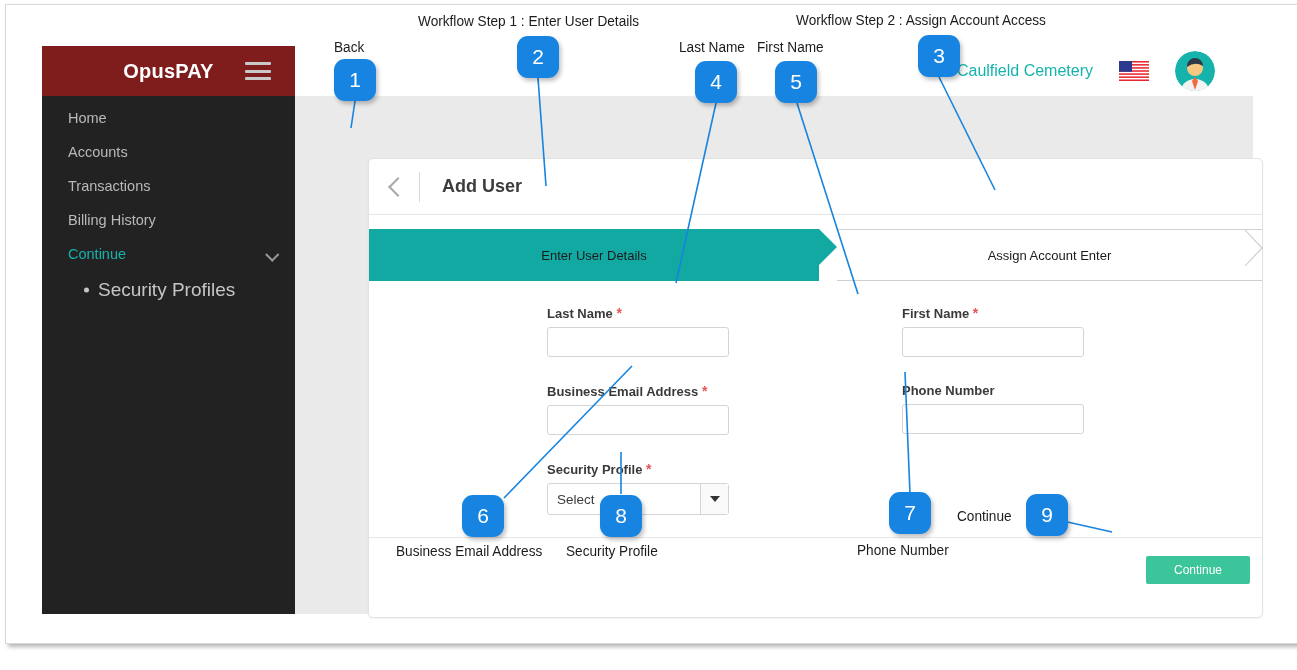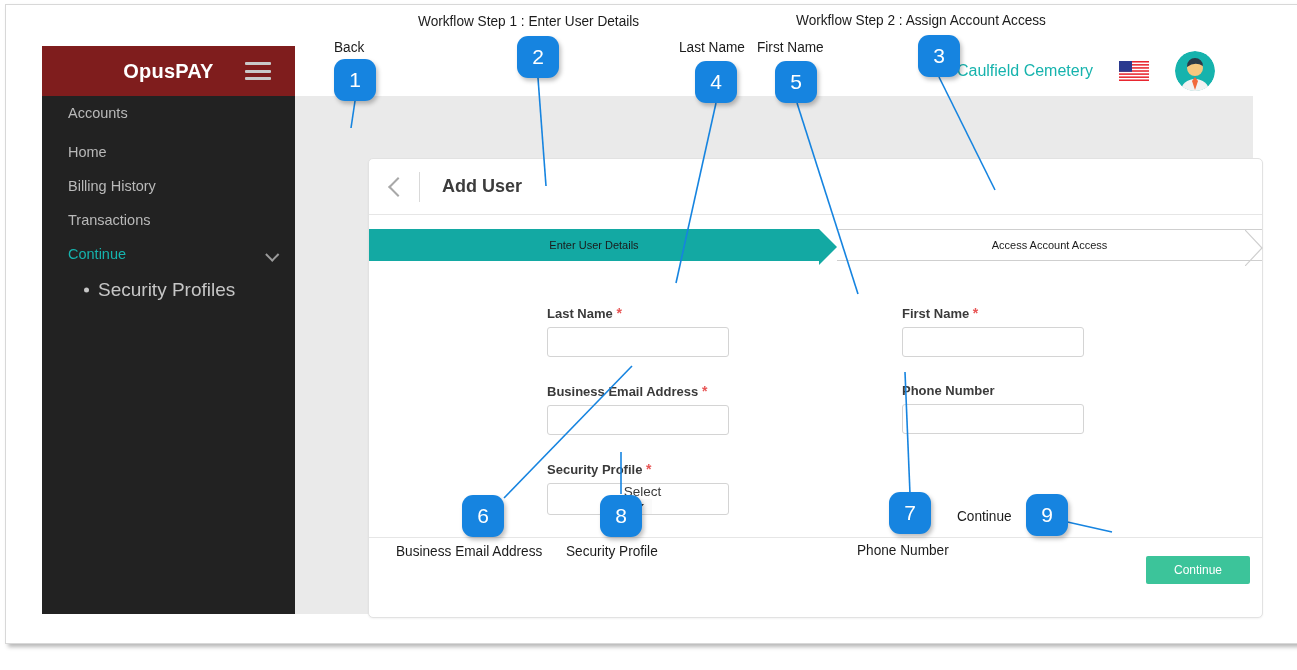--- a/index.html
+++ b/index.html
@@ -141,23 +141,23 @@
     margin-right: 14px;
     cursor: pointer;
   }
   #hdr-divider { width:1px; height: 30px; background:#d9d9d9; margin-right: 22px; }
   #page-title { font-size: 18px; color: #3c3c3c; font-weight: bold; }
 
   
   #stepper { display:flex; margin: 14px 0 0 0; height: 36px; }
   .step {
     position: relative;
-    height: 32px;
+    height: 52px;
     display:flex; align-items:center; justify-content:center;
-    font-size: 11px;
+    font-size: 13px;
   }
   .step.active {
     flex: 0 0 450px;
     background: #13a9a3;
     color: #1b1b1b;
   }
   .step.active:after {
     content: "";
     position: absolute; right: -18px; top: 0;
     border-left: 18px solid #13a9a3;
@@ -213,21 +213,20 @@
     font-family: "Liberation Sans", sans-serif;
     outline: none;
   }
   .selectwrap {
     width: 182px; height: 32px;
     border: 1px solid #d4d4d4;
     border-radius: 3px;
     display:flex; align-items:center;
     background:#fff;
     cursor: pointer;
-    flex-direction: column;
   }
   .selectwrap .sel-text { flex:1; padding-left: 9px; font-size: 13.5px; color:#3a3a3a; }
   .selectwrap .sel-btn {
     width: 28px; height: 100%;
     border-left: 1px solid #d4d4d4;
     display:flex; align-items:center; justify-content:center;
     background: #fafafa;
   }
   .caret {
     width:0;height:0;
@@ -290,31 +289,31 @@
     <nav id="sidebar">
       <div id="brandbar">
         <span id="brand-text">OpusPAY</span>
         <div id="hamburger">
           <span></span>
             <span></span>
             <span></span>
         </div>
       </div>
 
+      <div class="nav-item first">
+        <span>Home</span>
+      </div>
       <div class="nav-item">
         <span>Accounts</span>
       </div>
-      <div class="nav-item first">
-        <span>Home</span>
+      <div class="nav-item">
+        <span>Transactions</span>
       </div>
       <div class="nav-item">
         <span>Billing History</span>
-      </div>
-      <div class="nav-item">
-        <span>Transactions</span>
       </div>
       <div class="nav-item active">
         <span>Continue</span>
         <span class="chev"></span>
       </div>
 
       <div class="sub-item">
         <span class="bullet"></span>
         <span>Security Profiles</span>
       </div>
@@ -351,21 +350,21 @@
           <div id="back-arrow"></div>
           <div id="hdr-divider"></div>
           <h1 id="page-title">Add User</h1>
         </div>
 
         <div id="stepper">
           <div class="step active">
             <span>Enter User Details</span>
           </div>
           <div class="step inactive">
-            <span>Access Account Access</span>
+            <span>Assign Account Enter</span>
             <svg id="step2-arrow" viewBox="0 0 18 36">
               <path d="M0 0 L17 18 L0 36" fill="none" stroke="#cfcfcf" stroke-width="1.2"></path>
             </svg>
           </div>
         </div>
 
         <div id="form">
 
           <div class="col-left">
             <div class="field">

